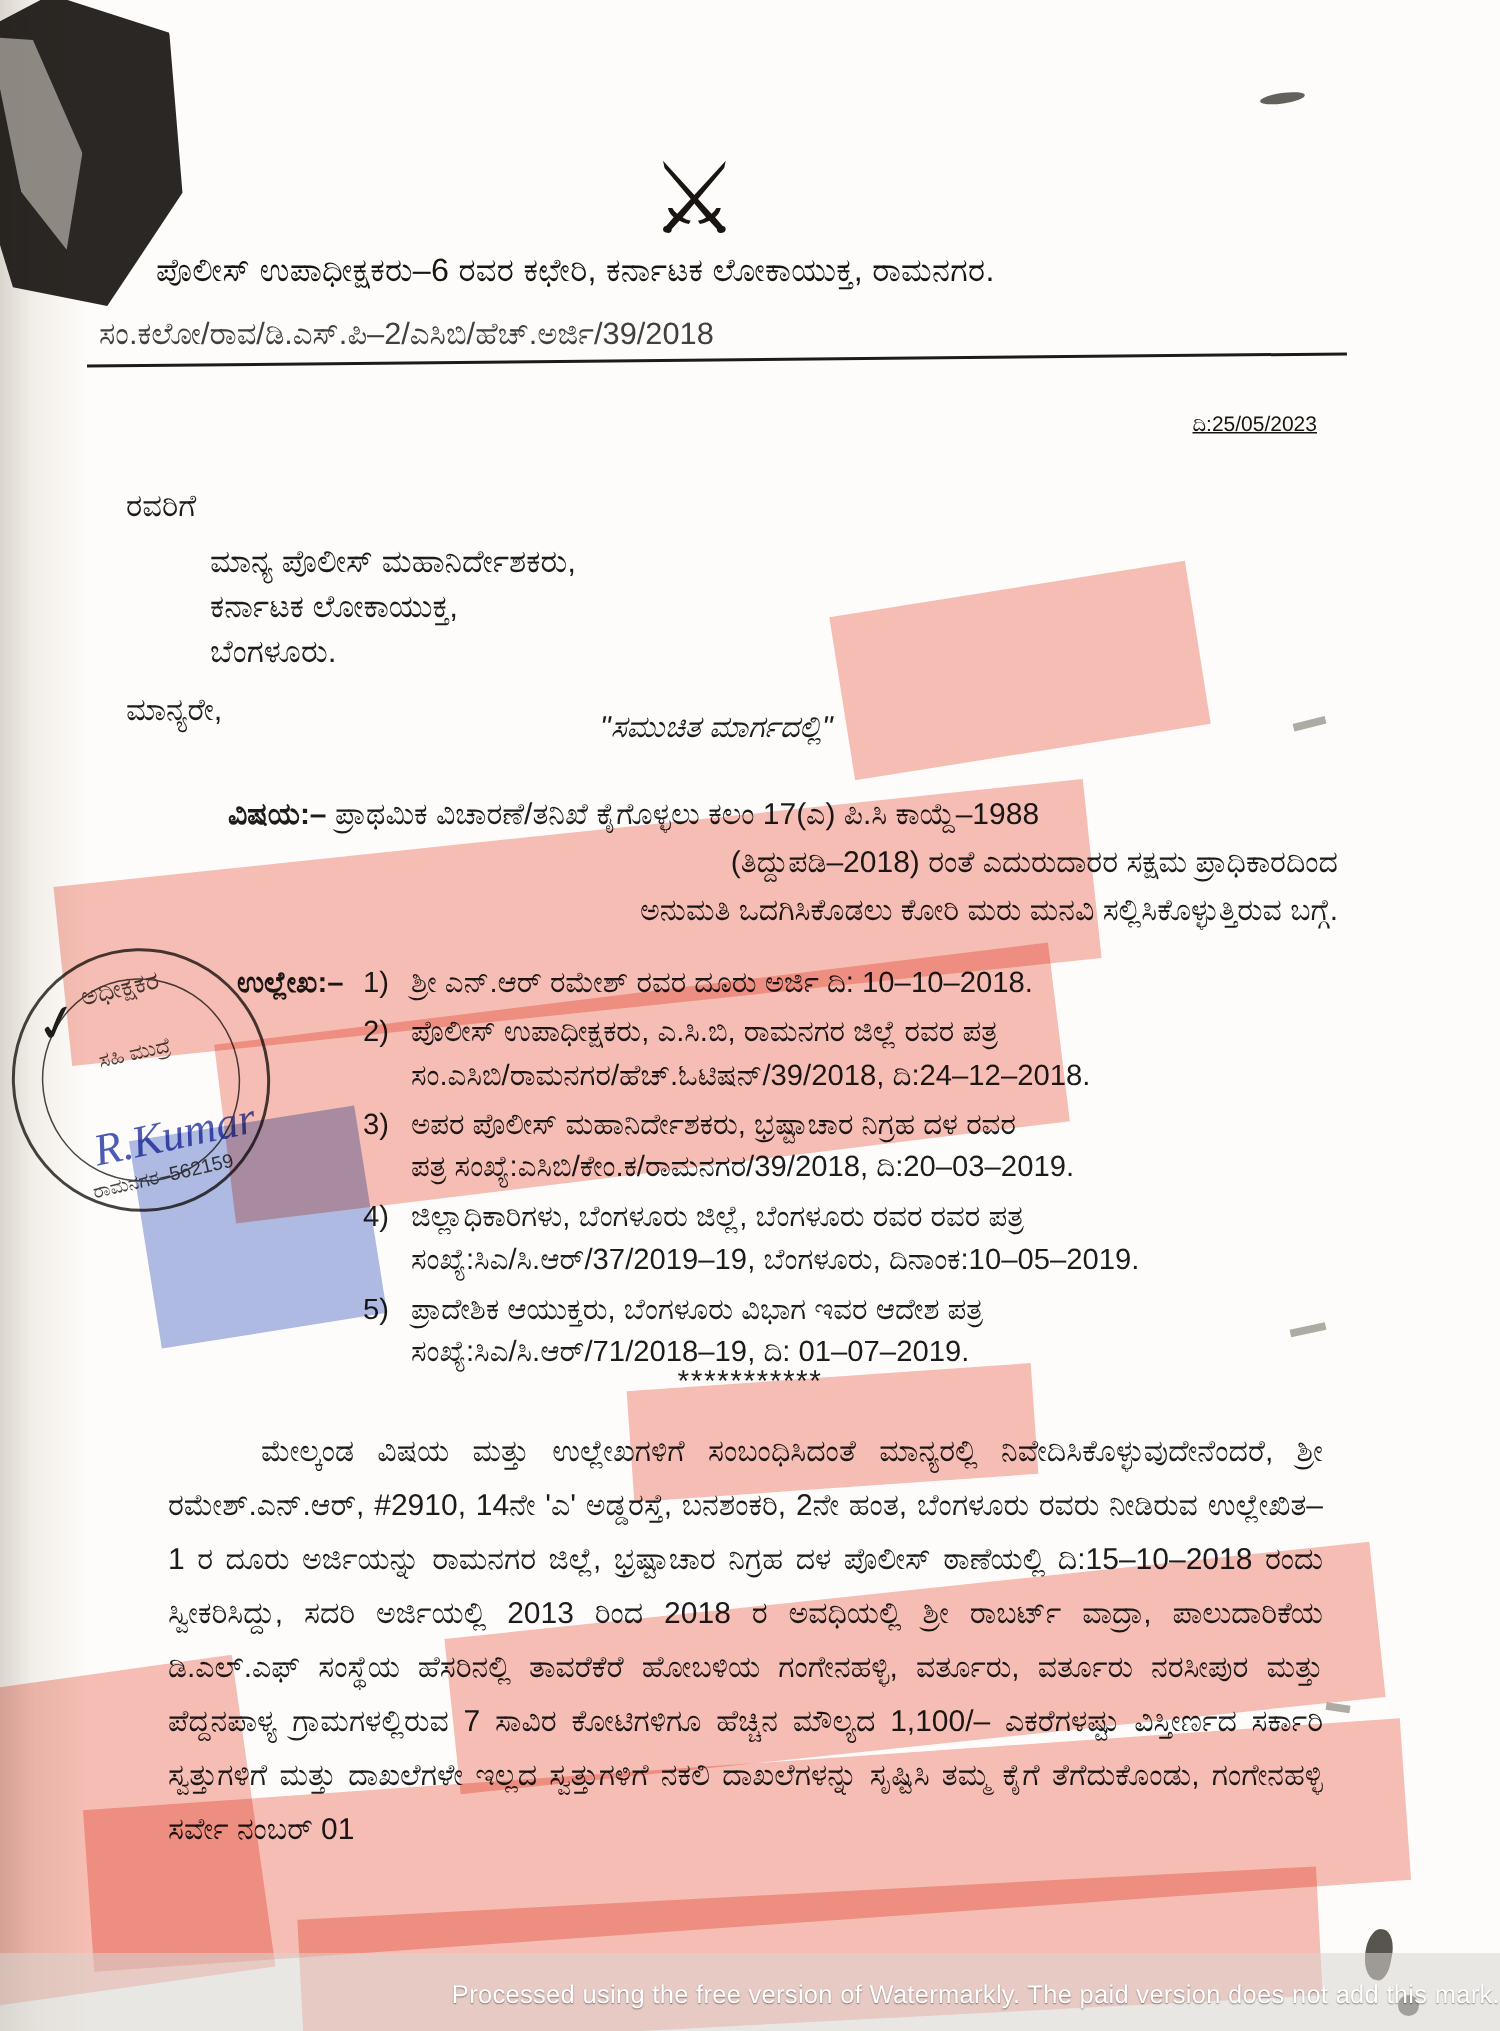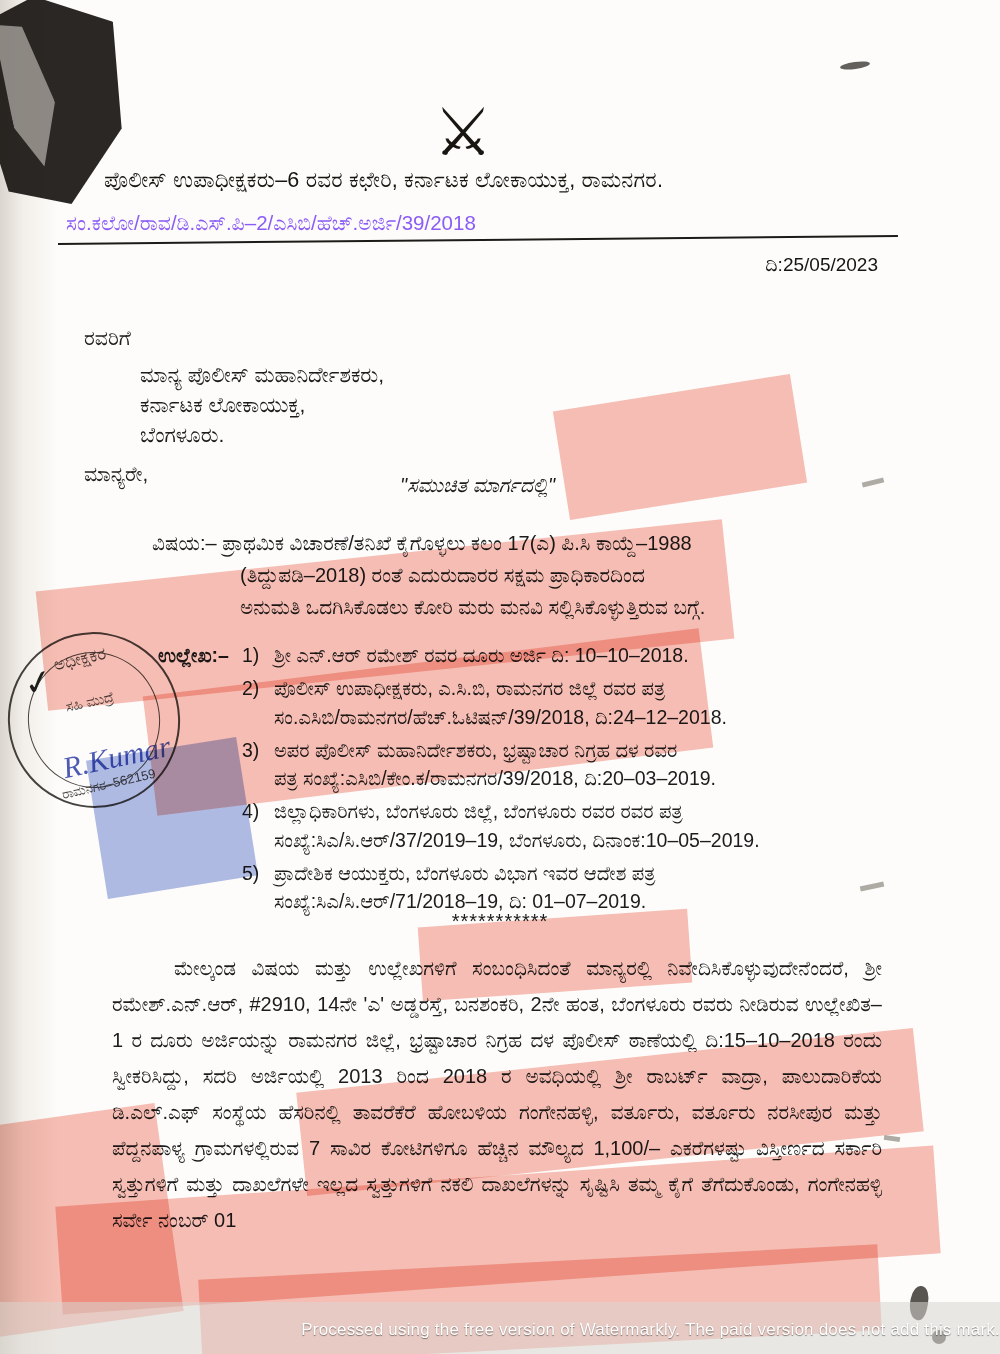--- a/index.html
+++ b/index.html
@@ -93,36 +93,37 @@
     font-size: 21.5px;
     letter-spacing: .2px;
     white-space: nowrap;
     color: #17150f;
   }
   .ref-line {
     position: absolute;
     left: 66px; top: 211px;
     font-size: 20.5px;
     white-space: nowrap;
-    color: #8b5cf6;
+    color: #404040;
   }
   .rule {
     position: absolute;
     left: 58px; top: 243px;
     width: 840px; height: 2px;
     background: #1d1b17;
     transform: rotate(-0.55deg);
     transform-origin: left center;
   }
   .date-line {
     position: absolute;
-    right: 122px; top: 254px;
-    font-size: 19px;
+    right: 122px; top: 274px;
+    font-size: 14px;
     white-space: nowrap;
     color: #17150f;
+    text-decoration: underline;
   }
   
   .to-label {
     position: absolute;
     left: 84px; top: 315px;
     font-size: 20.5px;
     margin-top: 11px;
   }
   .addressee {
     position: absolute;
@@ -142,23 +143,23 @@
     font-style: italic;
   }
   .subject {
     position: absolute;
     left: 152px; top: 527px;
     width: 740px;
     font-size: 20px;
     line-height: 32px;
   }
   .subject .kw {
-    font-weight: normal;
-  }
-  .subject .l2, .subject .l3 { display: block; padding-left: 88px; }
+    font-weight: bold;
+  }
+  .subject .l2, .subject .l3 { display: block; padding-left: 88px; text-align: right; }
   .refs {
     position: absolute;
     left: 158px; top: 641px;
     width: 740px;
     font-size: 19.5px;
     line-height: 28.5px;
   }
   .refs-label {
     font-weight: bold;
     float: left;

